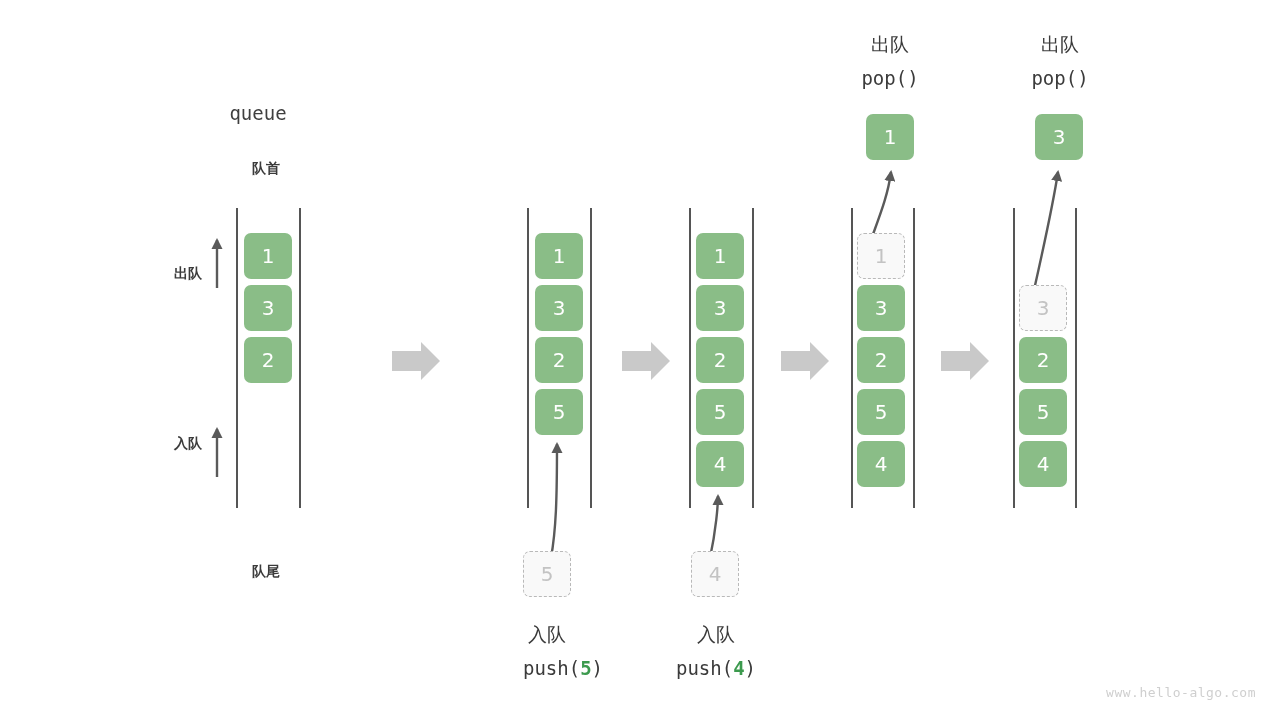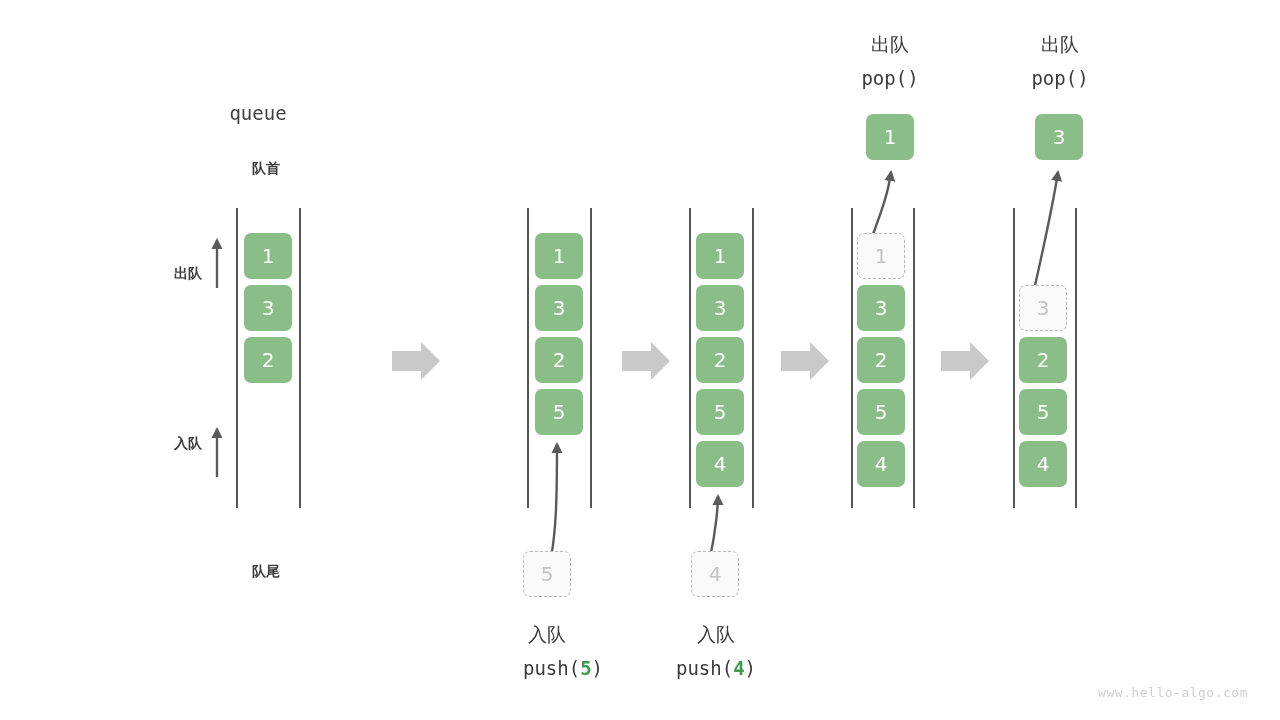--- a/index.html
+++ b/index.html
@@ -219,15 +219,15 @@
     <div class="abs t-op-code" style="left:980px; top:67px; width:160px;">pop()</div>
     <div class="cell popped abs" style="left:1035px; top:114px;">3</div>
     <div class="rail" style="left:1013px; top:208px; height:300px;"></div>
     <div class="rail" style="left:1075px; top:208px; height:300px;"></div>
     <div class="cell ghost abs" style="left:1019px; top:285px;">3</div>
     <div class="cell filled abs" style="left:1019px; top:337px;">2</div>
     <div class="cell filled abs" style="left:1019px; top:389px;">5</div>
     <div class="cell filled abs" style="left:1019px; top:441px;">4</div>
   </div>
 
-  <div class="abs t-watermark" style="right:32px; bottom:20px;">www.hello-algo.com</div>
+  <div class="abs t-watermark" style="right:24px; bottom:20px;">www.hello-algo.com</div>
 
 </div>
 
 </body></html>

